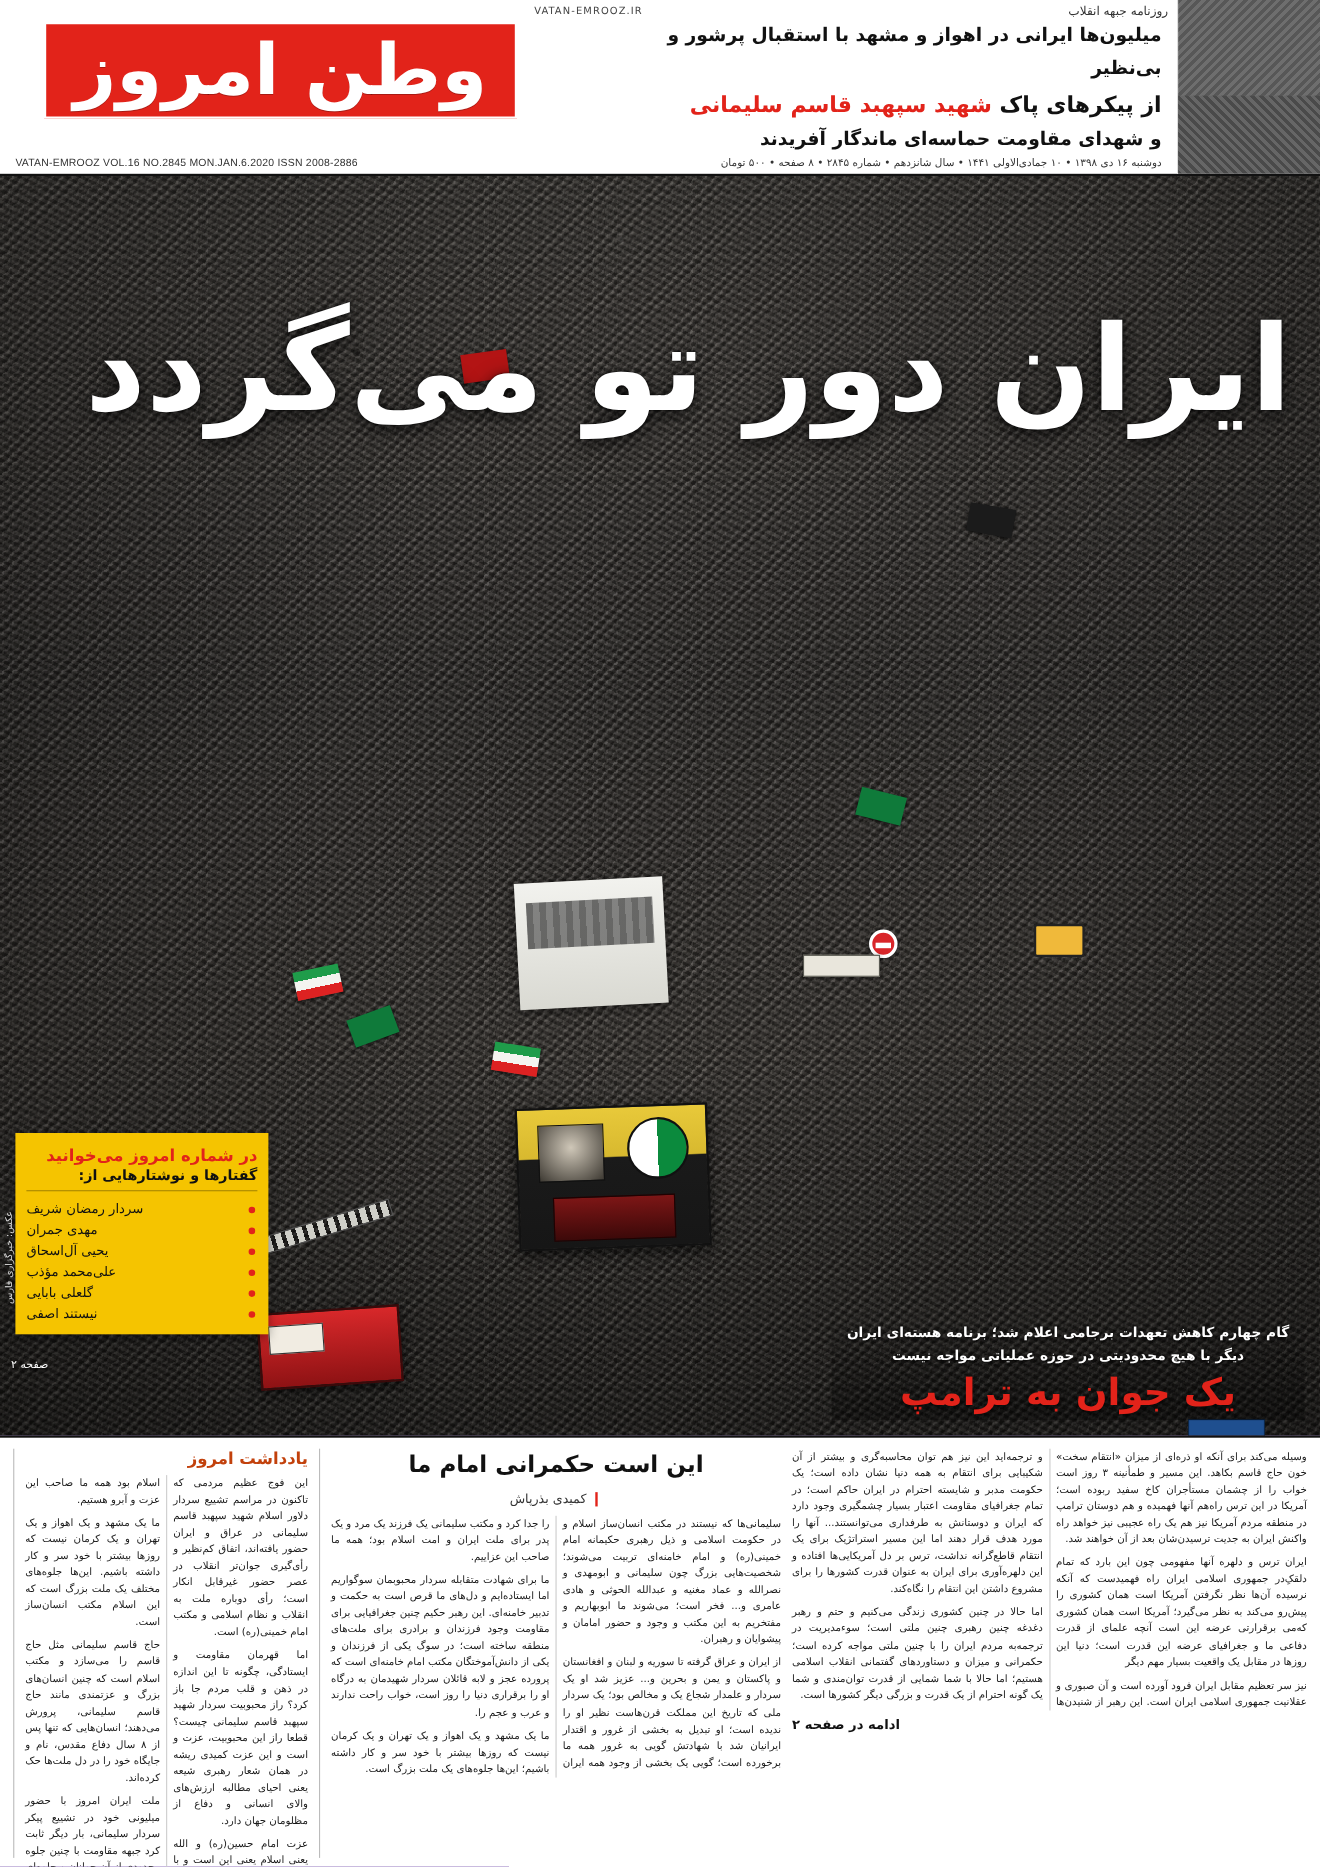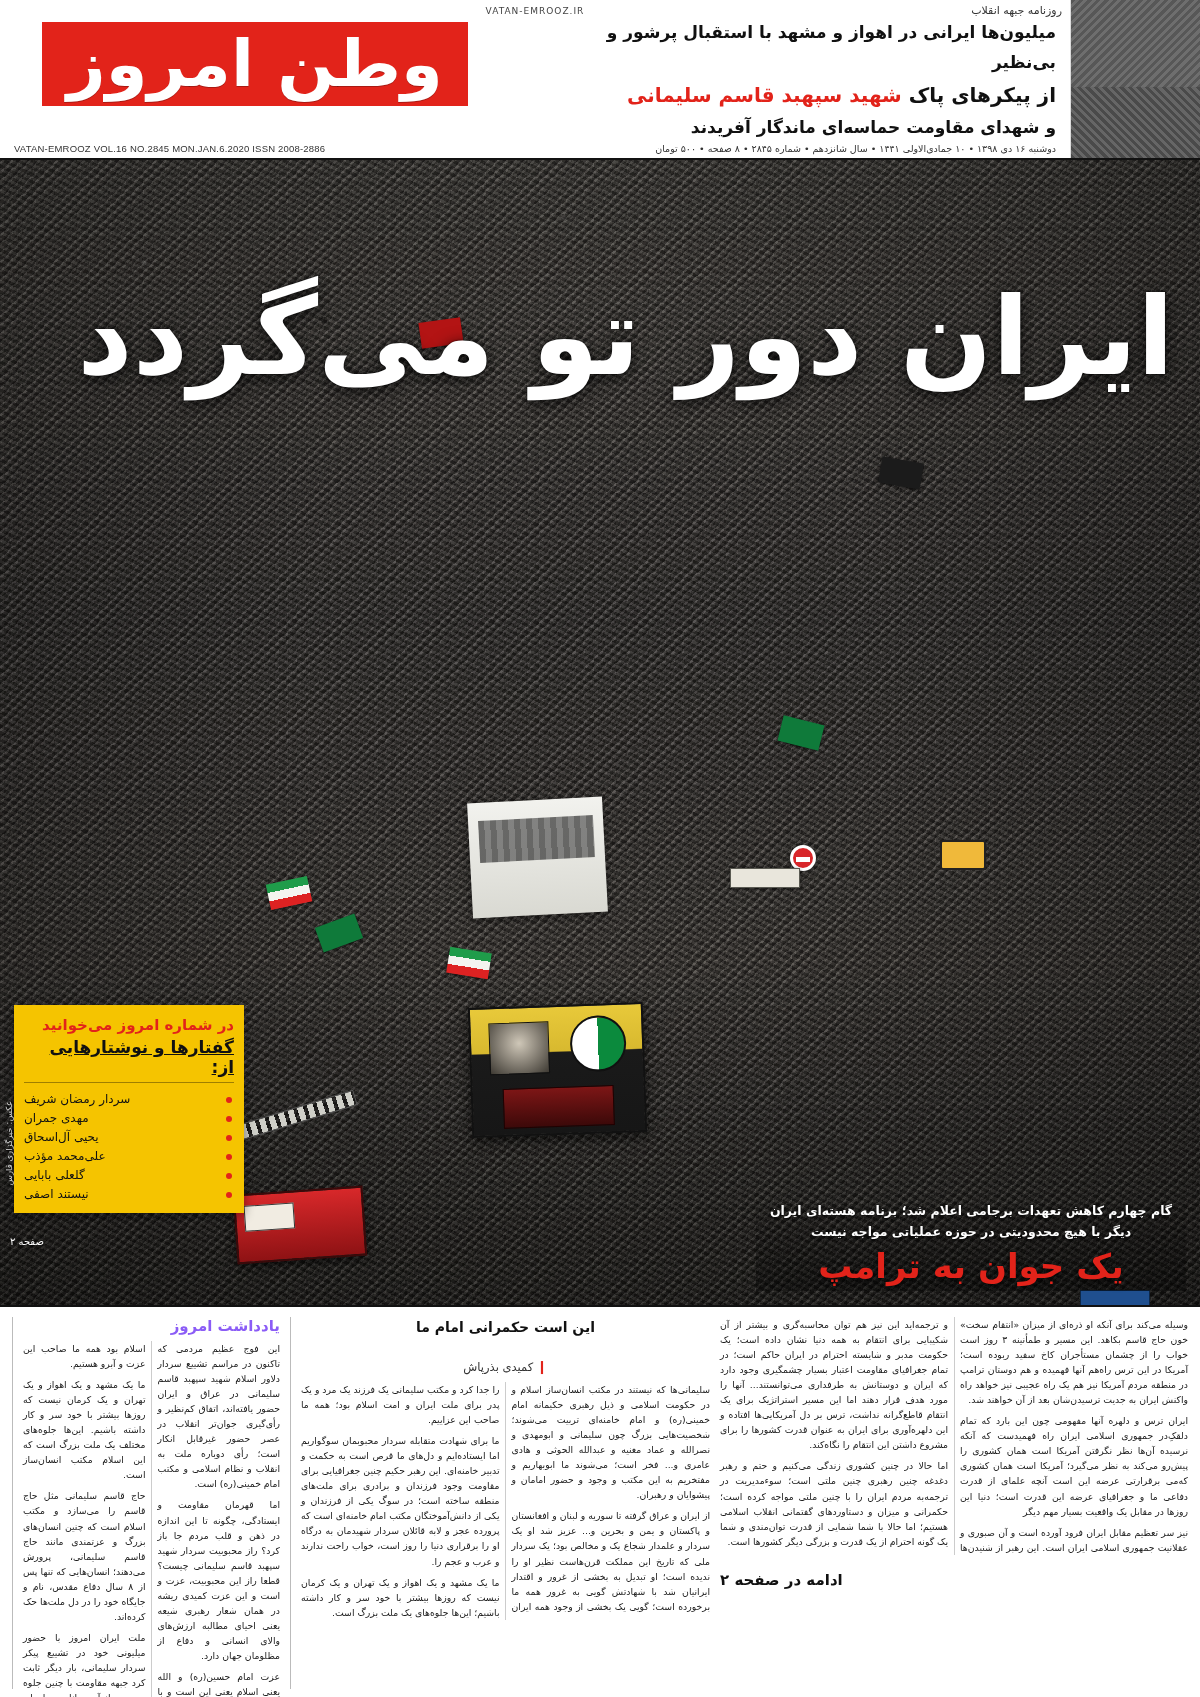--- a/index.html
+++ b/index.html
@@ -290,26 +290,25 @@
   .promo .ptitle {
     color: #e2231a;
     font-weight: bold;
     font-size: 15px;
     text-align: right;
     line-height: 1.5;
   }
   .promo .psub {
     color: #111;
     font-weight: bold;
-    font-size: 17px;
+    font-size: 13px;
     text-align: right;
     margin-top: 1px;
     border-bottom: 1px solid rgba(0,0,0,.35);
     padding-bottom: 5px;
-    text-decoration: underline;
   }
   .promo ul { list-style: none; margin: 6px 0 0; padding: 0; }
   .promo li {
     font-size: 12px;
     color: #111;
     padding: 2.5px 14px 2.5px 0;
     position: relative;
     text-align: left;
   }
   .promo li:before {
@@ -381,29 +380,29 @@
     direction: rtl;
   }
   .col { flex: 1; position: relative; }
   .col-note { flex: 0 0 268px; border-left: 1px solid #bbb; padding-left: 10px; }
   .col-mid { flex: 0 0 420px; border-left: 1px solid #bbb; padding-left: 10px; }
   .col-left { flex: 1; }
 
   .note-title {
     font-size: 15px;
     font-weight: bold;
-    color: #8b5cf6;
+    color: #c2410c;
     text-align: right;
     margin-bottom: 6px;
   }
   .art-title {
-    font-size: 14px;
+    font-size: 21px;
     font-weight: bold;
     text-align: center;
-    margin: 2px 0 24px;
+    margin: 2px 0 12px;
     color: #111;
   }
   .byline {
     font-size: 11.5px;
     text-align: center;
     color: #333;
     margin-bottom: 8px;
     position: relative;
   }
   .byline .bul { color: #e2231a; font-size: 13px; }
@@ -419,25 +418,25 @@
     column-rule: 1px solid #ccc;
   }
   .body {
     font-size: 9.3px;
     line-height: 1.62;
     text-align: justify;
     color: #1a1a1a;
   }
   .body p { margin: 0 0 6px; }
   .cont {
-    font-size: 15px;
+    font-size: 12px;
     font-weight: bold;
     color: #111;
     text-align: left;
-    margin-top: 16px;
+    margin-top: 6px;
   }
   .note-body { font-size: 9.3px; line-height: 1.62; text-align: justify; color: #1a1a1a; }
   .note-body p { margin: 0 0 6px; }
 </style>
 </head>
 <body>
 
 <div class="page">
 
   <div class="masthead">

